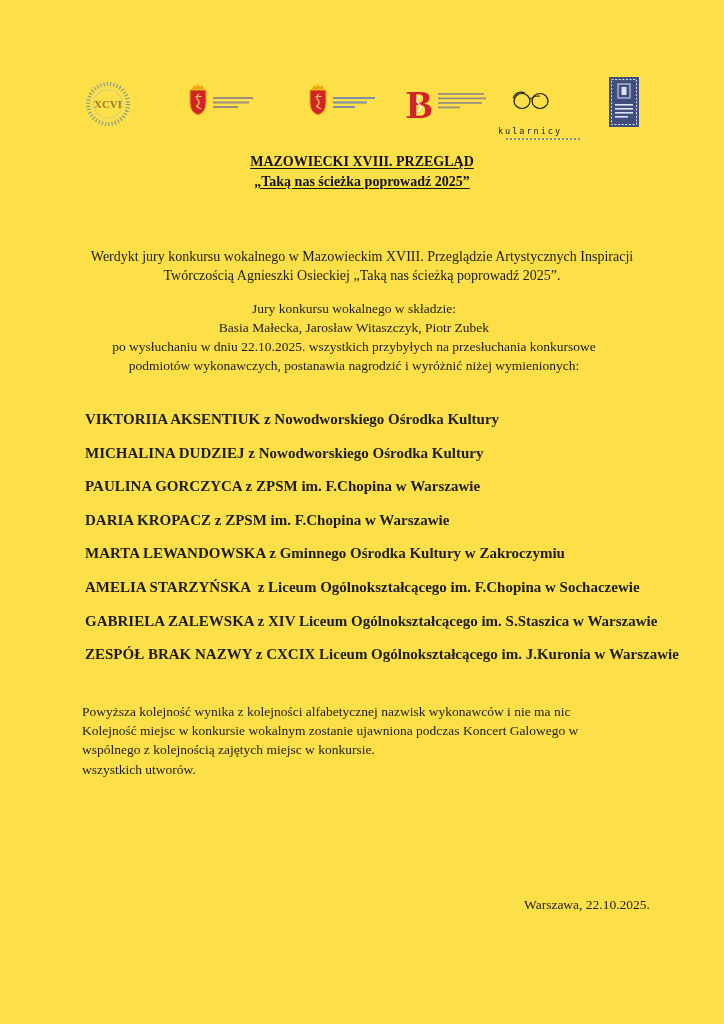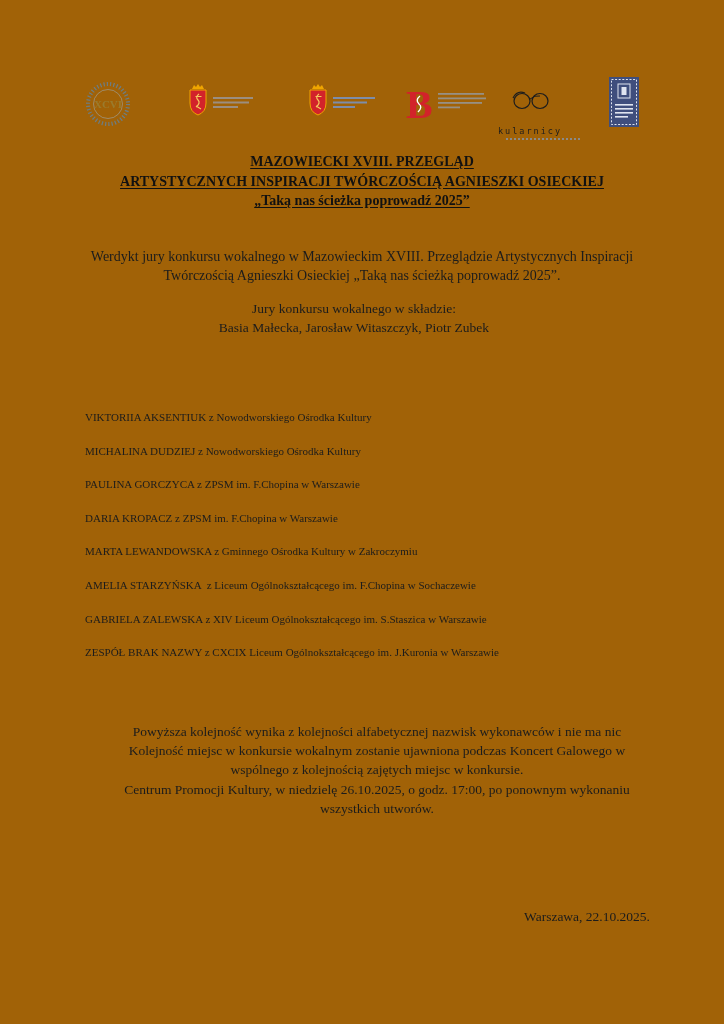--- a/index.html
+++ b/index.html
@@ -1,18 +1,18 @@
 <!DOCTYPE html>
 <html><head>
 <meta charset="utf-8">
 <style>
   * { margin:0; padding:0; box-sizing:border-box; }
   html,body { background:#ffffff; }
   .page {
-    position:relative; width:724px; height:1024px; background:#a16207;
+    position:relative; width:724px; height:1024px; background:#fde047;
     font-family:"Liberation Serif", serif; color:#1c1c1c; overflow:hidden;
   }
   
   .logo-strip { position:absolute; top:76px; left:0; width:724px; height:56px; }
   .logo { position:absolute; display:flex; align-items:center; gap:4px; }
   .logo-seal      { left:84px;  top:4px; }
   .logo-crest-1   { left:177px; top:6px; }
   .logo-crest-2   { left:297px; top:6px; }
   .logo-library   { left:406px; top:7px; }
   .logo-okularnicy{ left:500px; top:12px; flex-direction:column; align-items:flex-start; gap:2px; }
@@ -35,30 +35,30 @@
   
   .verdict-block {
     position:absolute; top:247px; left:40px; width:644px; text-align:center;
     font-size:14px; line-height:19px;
   }
   .jury-block {
     position:absolute; top:299px; left:32px; width:644px; text-align:center;
     font-size:13.5px; line-height:19px;
   }
   
-  .winners-block { position:absolute; top:411px; left:85px; width:600px; font-size:11px; }
+  .winners-block { position:absolute; top:411px; left:85px; width:600px; font-size:15px;font-weight:bold; }
   .winner-row { height:33.6px; white-space:pre; }
   
   .closing-block {
-    position:absolute; top:722px; left:82px; width:590px;
-    font-size:13.5px; line-height:19.2px; text-align:center;
+    position:absolute; top:702px; left:82px; width:590px;
+    font-size:13.5px; line-height:19.2px; text-align:left;
   }
   
   .date-line {
-    position:absolute; top:897px; left:0; width:650px; text-align:right; font-size:13.5px;margin-top:12px;
+    position:absolute; top:897px; left:0; width:650px; text-align:right; font-size:13.5px;
   }
 </style>
 </head>
 <body>
 
 <div class="page">
 
   <div class="logo-strip">
 
     <div class="logo logo-seal">
@@ -124,48 +124,48 @@
         <rect x="6" y="27" width="18" height="1.6" fill="#dfe4f0"></rect>
         <rect x="6" y="31" width="18" height="1.6" fill="#dfe4f0"></rect>
         <rect x="6" y="35" width="18" height="1.6" fill="#dfe4f0"></rect>
         <rect x="6" y="39" width="13" height="1.6" fill="#dfe4f0"></rect>
       </svg>
     </div>
   </div>
 
   <div class="title-block">
     <div class="t-line">MAZOWIECKI XVIII. PRZEGLĄD</div>
-    <div class="t-line">ARTYSTYCZNYCH INSPIRACJI TWÓRCZOŚCIĄ AGNIESZKI OSIECKIEJ</div>
     <div class="t-line">„Taką nas ścieżka poprowadź 2025”</div>
   </div>
 
   <div class="verdict-block">
     <div>Werdykt jury konkursu wokalnego w Mazowieckim XVIII. Przeglądzie Artystycznych Inspiracji</div>
     <div>Twórczością Agnieszki Osieckiej „Taką nas ścieżką poprowadź 2025”.</div>
   </div>
 
   <div class="jury-block">
     <div>Jury konkursu wokalnego w składzie:</div>
     <div>Basia Małecka, Jarosław Witaszczyk, Piotr Zubek</div>
+    <div>po wysłuchaniu w dniu 22.10.2025. wszystkich przybyłych na przesłuchania konkursowe</div>
+    <div>podmiotów wykonawczych, postanawia nagrodzić i wyróżnić niżej wymienionych:</div>
   </div>
 
   <div class="winners-block">
     <div class="winner-row">VIKTORIIA AKSENTIUK z Nowodworskiego Ośrodka Kultury</div>
     <div class="winner-row">MICHALINA DUDZIEJ z Nowodworskiego Ośrodka Kultury</div>
     <div class="winner-row">PAULINA GORCZYCA z ZPSM im. F.Chopina w Warszawie</div>
     <div class="winner-row">DARIA KROPACZ z ZPSM im. F.Chopina w Warszawie</div>
     <div class="winner-row">MARTA LEWANDOWSKA z Gminnego Ośrodka Kultury w Zakroczymiu</div>
     <div class="winner-row">AMELIA STARZYŃSKA  z Liceum Ogólnokształcącego im. F.Chopina w Sochaczewie</div>
     <div class="winner-row">GABRIELA ZALEWSKA z XIV Liceum Ogólnokształcącego im. S.Staszica w Warszawie</div>
     <div class="winner-row">ZESPÓŁ BRAK NAZWY z CXCIX Liceum Ogólnokształcącego im. J.Kuronia w Warszawie</div>
   </div>
 
   <div class="closing-block">
     <div>Powyższa kolejność wynika z kolejności alfabetycznej nazwisk wykonawców i nie ma nic</div>
     <div>Kolejność miejsc w konkursie wokalnym zostanie ujawniona podczas Koncert Galowego w</div>
     <div>wspólnego z kolejnością zajętych miejsc w konkursie.</div>
-    <div>Centrum Promocji Kultury, w niedzielę 26.10.2025, o godz. 17:00, po ponownym wykonaniu</div>
     <div>wszystkich utworów.</div>
   </div>
 
   <div class="date-line">Warszawa, 22.10.2025.</div>
 
 </div>
 
 </body></html>

